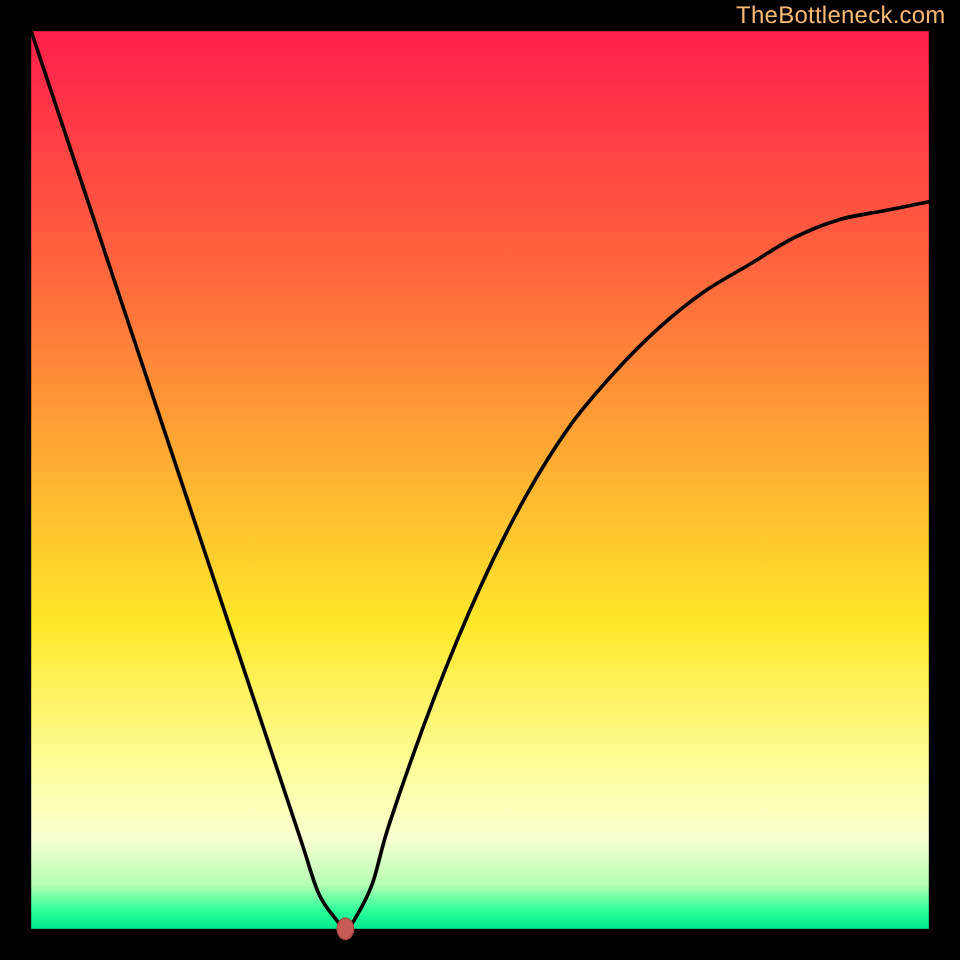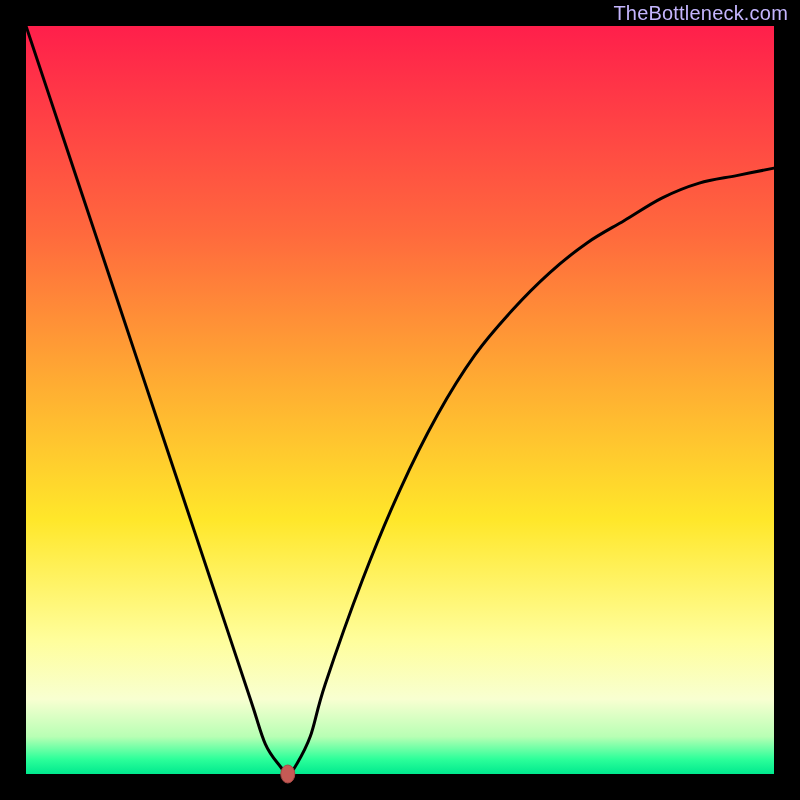--- a/index.html
+++ b/index.html
@@ -14,21 +14,21 @@
   .frame {
     position: relative;
     width: 800px;
     height: 800px;
     background: #000;
   }
   .watermark {
     position: absolute;
     top: 2px;
     right: 12px;
-    color: #c4b5fd;
+    color: #fdba74;
     font-size: 20px;
     font-weight: 500;
     letter-spacing: 0.2px;
     user-select: none;
   }
   .plot-area {
     position: absolute;
     left: 26px;
     top: 26px;
     width: 748px;

